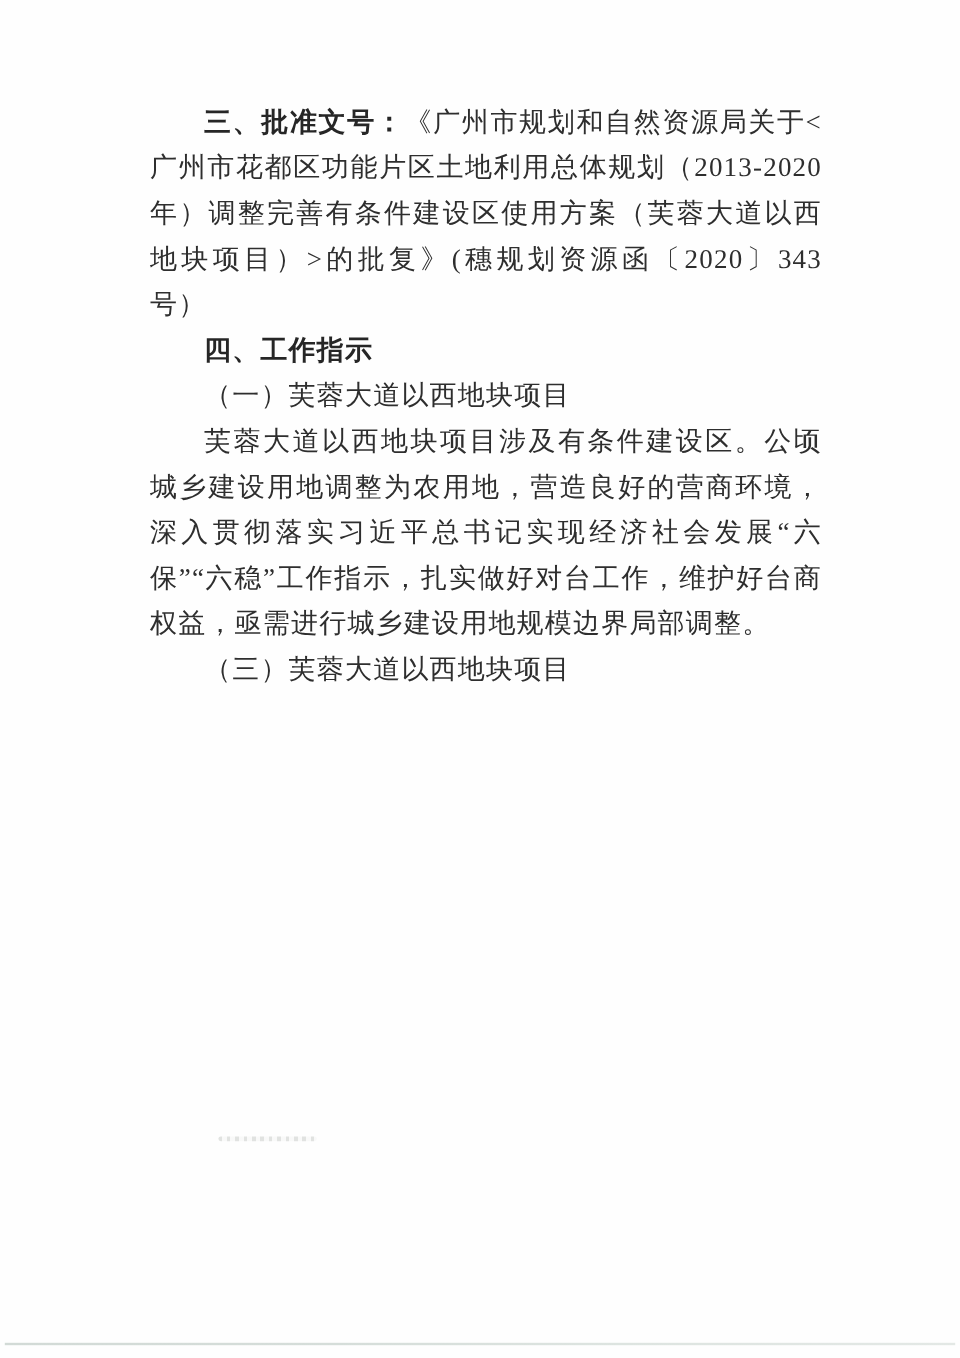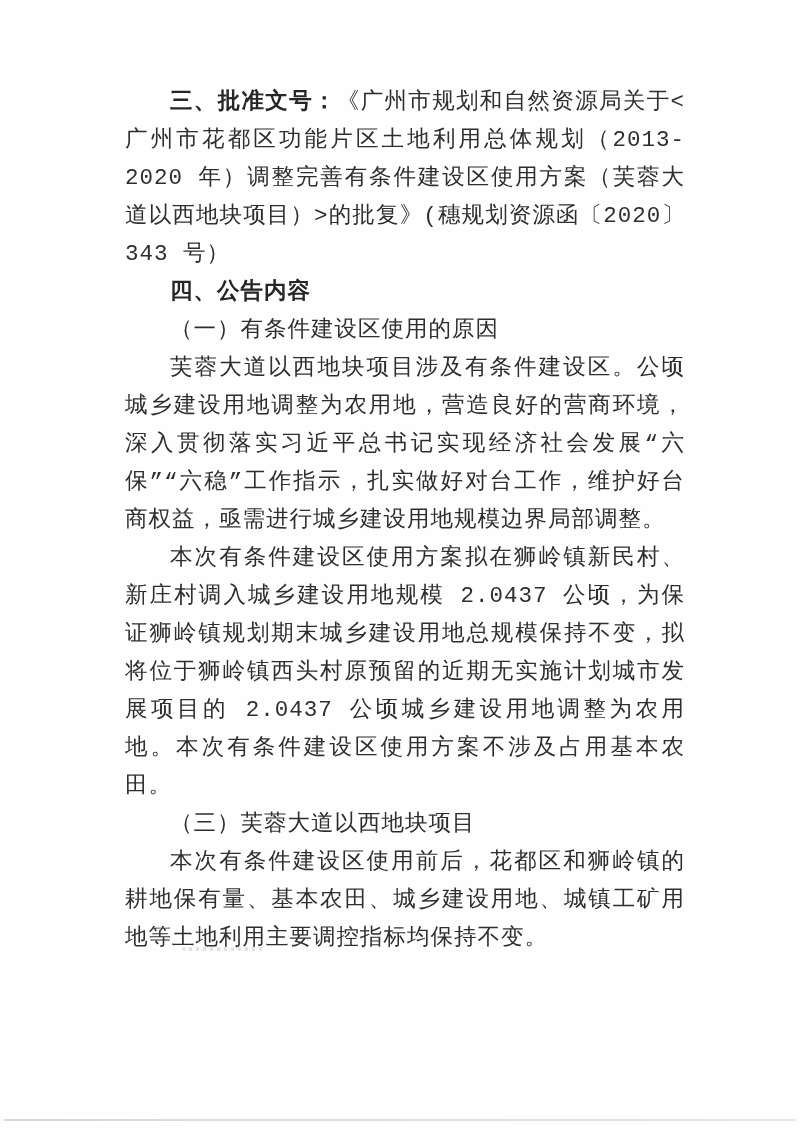--- a/index.html
+++ b/index.html
@@ -6,21 +6,21 @@
     margin: 0;
     padding: 0;
     background: #ffffff;
   }
   .page {
     position: relative;
     width: 800px;
     height: 1132px;
     background: #fefefe;
     overflow: hidden;
-    font-family: Liberation Mono, monospace;
+    font-family: Liberation Serif, serif;
     color: #2e2e2e;
   }
   .content {
     position: absolute;
     left: 125px;
     top: 83px;
     width: 560px;
     font-size: 22.5px;
     line-height: 38px;
     letter-spacing: 1px;
@@ -66,32 +66,30 @@
 </style>
 </head>
 <body>
 
 <div class="page">
 
   <div class="content">
 
     <p class="para"><span class="bold">三、批准文号：</span><span>《广州市规划和自然资源局关于&lt;广州市花都区功能片区土地利用总体规划（2013-2020 年）调整完善有条件建设区使用方案（芙蓉大道以西地块项目）&gt;的批复》(穗规划资源函〔2020〕343 号）</span></p>
 
-    <p class="para bold">四、公告内容</p>
+    <p class="para bold">四、工作指示</p>
 
-    <p class="para">（一）有条件建设区使用的原因</p>
+    <p class="para">（一）芙蓉大道以西地块项目</p>
 
     <p class="para">芙蓉大道以西地块项目涉及有条件建设区。公顷城乡建设用地调整为农用地，营造良好的营商环境，深入贯彻落实习近平总书记实现经济社会发展“六保”“六稳”工作指示，扎实做好对台工作，维护好台商权益，亟需进行城乡建设用地规模边界局部调整。</p>
 
 
-    <p class="para">本次有条件建设区使用方案拟在狮岭镇新民村、新庄村调入城乡建设用地规模 2.0437 公顷，为保证狮岭镇规划期末城乡建设用地总规模保持不变，拟将位于狮岭镇西头村原预留的近期无实施计划城市发展项目的 2.0437 公顷城乡建设用地调整为农用地。本次有条件建设区使用方案不涉及占用基本农田。</p>
 
     <p class="para">（三）芙蓉大道以西地块项目</p>
 
-    <p class="para">本次有条件建设区使用前后，花都区和狮岭镇的耕地保有量、基本农田、城乡建设用地、城镇工矿用地等土地利用主要调控指标均保持不变。</p>
 
 
   </div>
 
   <div class="scan-smudge"></div>
   <div class="scan-line"></div>
 
 </div>
 
 </body></html>

